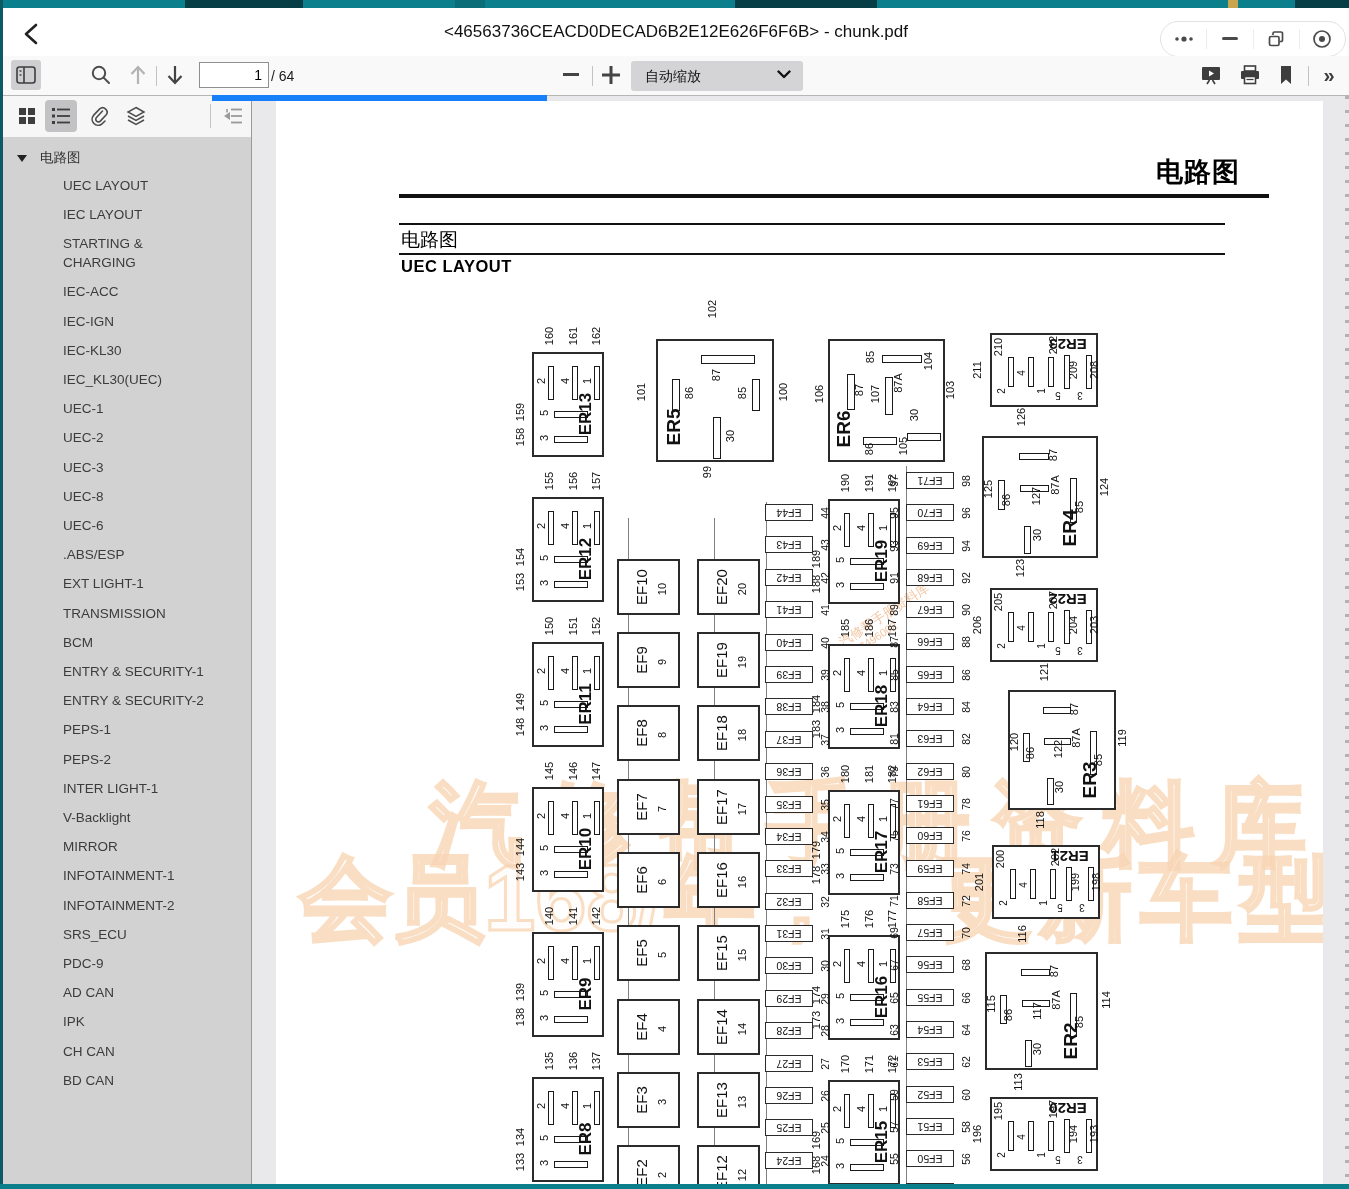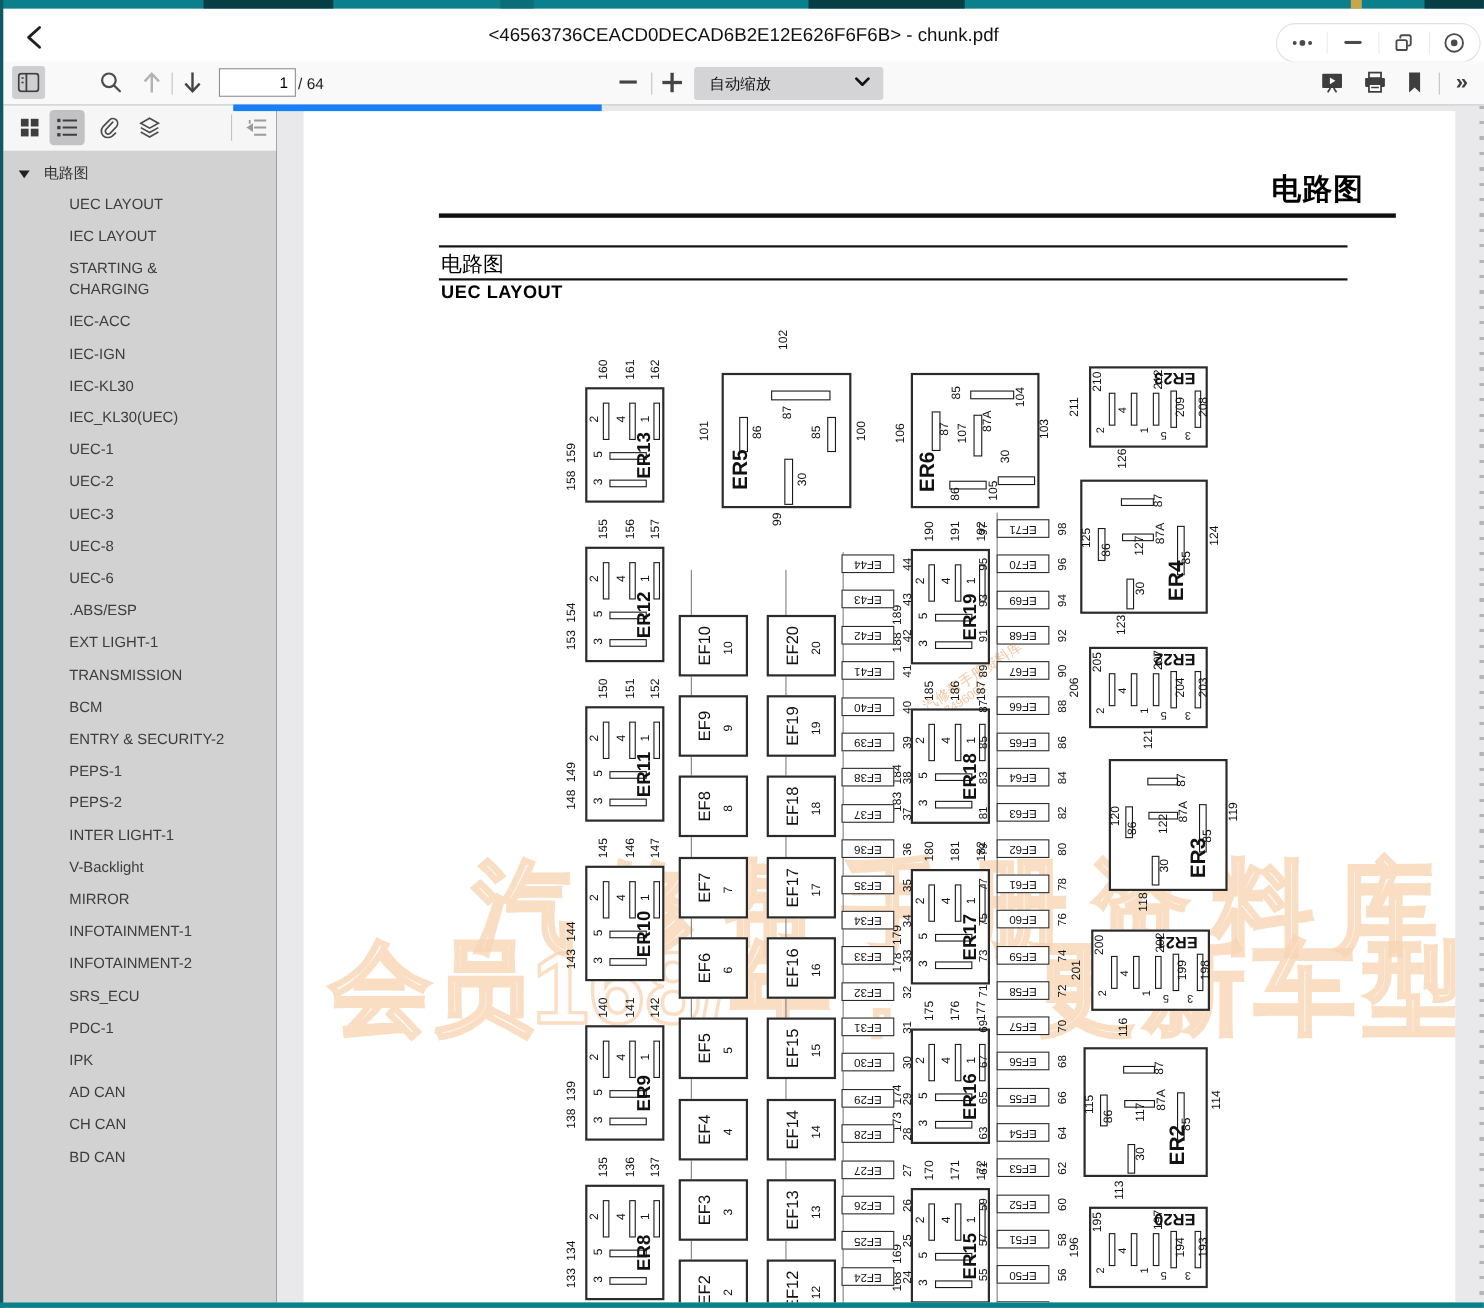--- a/index.html
+++ b/index.html
@@ -254,32 +254,33 @@
         <li>IEC_KL30(UEC)</li>
         <li>UEC-1</li>
         <li>UEC-2</li>
         <li>UEC-3</li>
         <li>UEC-8</li>
         <li>UEC-6</li>
         <li>.ABS/ESP</li>
         <li>EXT LIGHT-1</li>
         <li>TRANSMISSION</li>
         <li>BCM</li>
+        <li>ENTRY &amp; SECURITY-1</li>
         <li>ENTRY &amp; SECURITY-2</li>
         <li>PEPS-1</li>
         <li>PEPS-2</li>
         <li>INTER LIGHT-1</li>
         <li>V-Backlight</li>
         <li>MIRROR</li>
         <li>INFOTAINMENT-1</li>
         <li>INFOTAINMENT-2</li>
         <li>SRS_ECU</li>
-        <li>PDC-1</li>
+        <li>PDC-9</li>
+        <li>AD CAN</li>
         <li>IPK</li>
-        <li>AD CAN</li>
         <li>CH CAN</li>
         <li>BD CAN</li>
       </ul>
   </div>
 </div>
 
 <div class="abs" id="viewer">
   <div id="page">
     <div class="wm-big" style="left:154px;top:662px;letter-spacing:20px;">汽修帮手册资料库</div>
     <div class="wm-big" style="left:24px;top:736px;">会员168/年，</div>

